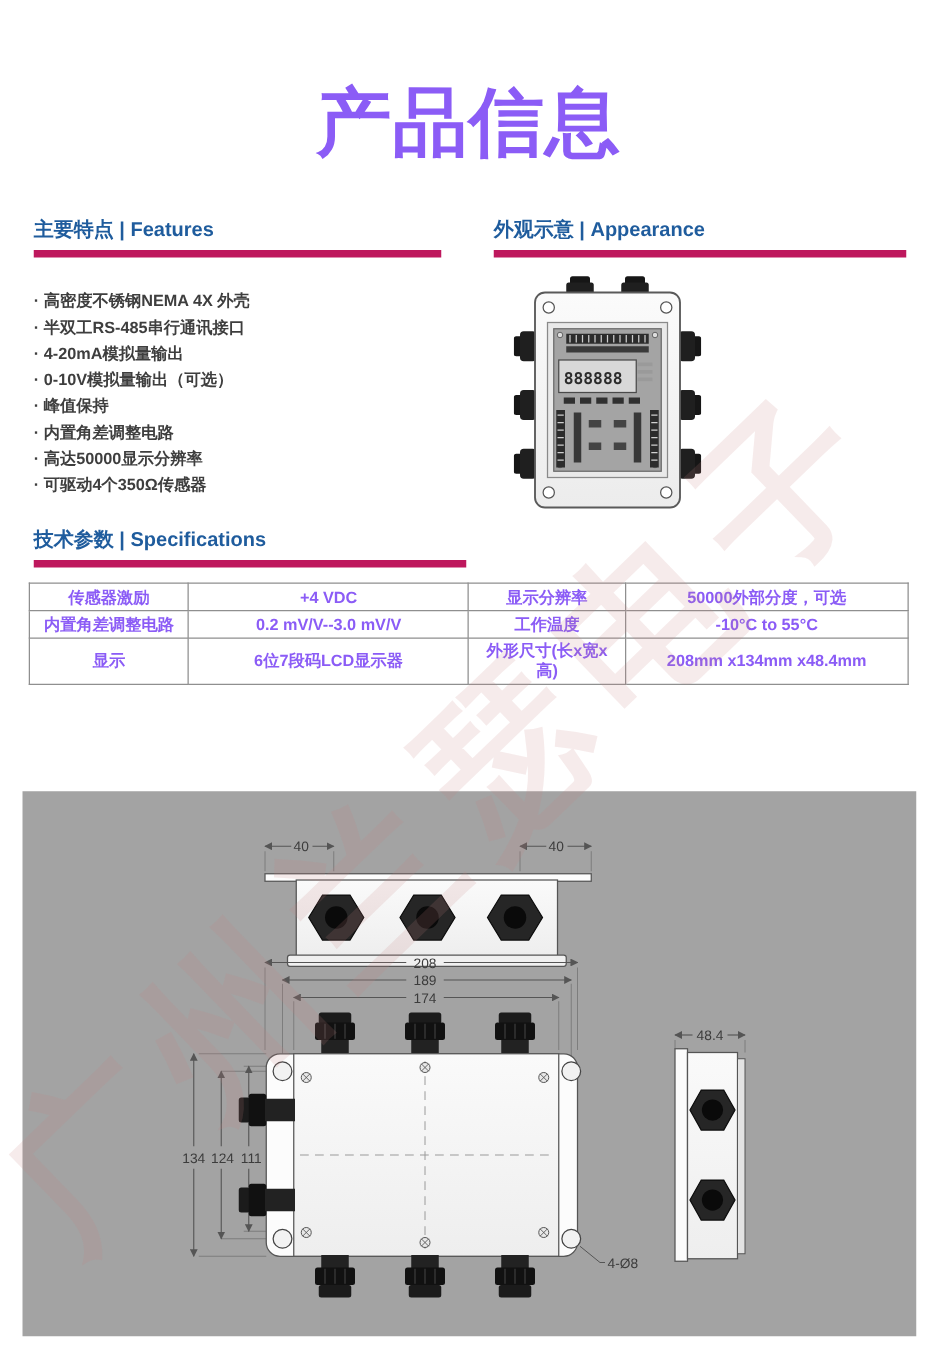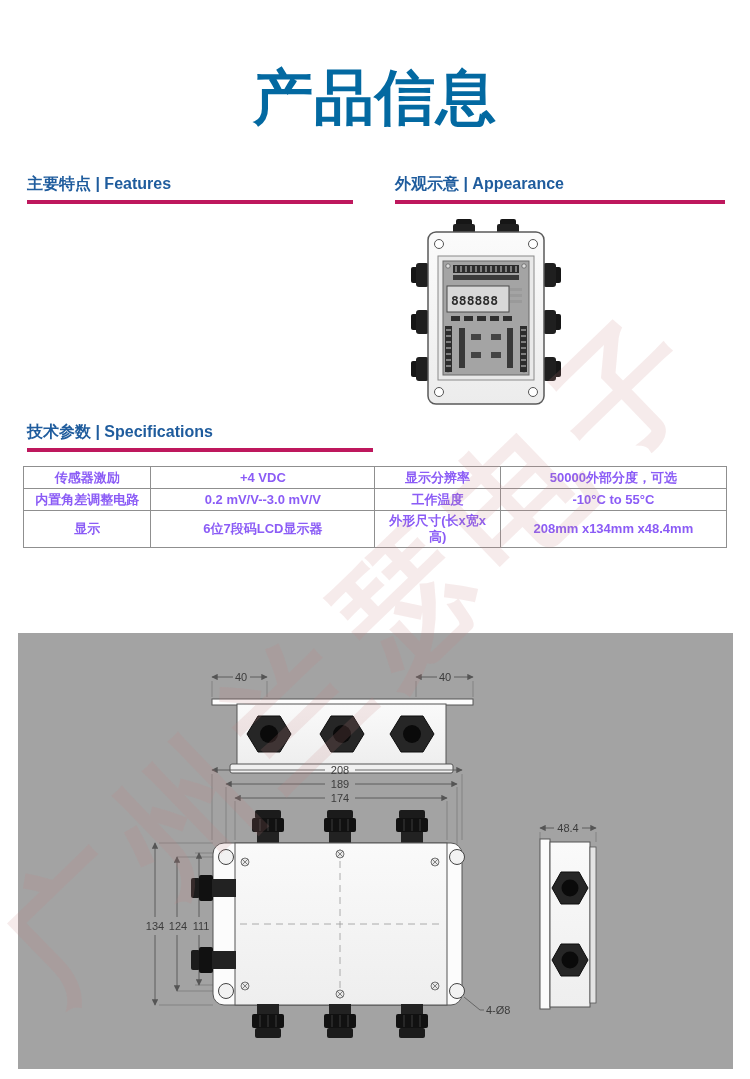--- a/index.html
+++ b/index.html
@@ -1,25 +1,25 @@
 <!DOCTYPE html>
 <html><head>
 <meta charset="utf-8">
 <style>
   html,body{margin:0;padding:0;}
   body{width:750px;height:1079px;position:relative;overflow:hidden;background:#ffffff;
        font-family:"Liberation Sans","DejaVu Sans",sans-serif;color:#3f3f3f;}
   .page-title{position:absolute;left:0;top:58px;width:750px;text-align:center;
-      font-size:60px;font-weight:bold;color:#0369a1;letter-spacing:1px;}
+      font-size:60px;font-weight:bold;color:#8b5cf6;letter-spacing:1px;}
   .watermark{position:absolute;left:28px;top:880px;z-index:9;pointer-events:none;
       font-size:135px;font-weight:bold;letter-spacing:18px;white-space:nowrap;
       color:rgba(202,132,132,0.16);transform:rotate(-44deg);transform-origin:0 50%;}
   .sec{position:absolute;}
   .sec-h{font-size:16px;font-weight:bold;color:#1f5c9d;padding-bottom:5px;
-      border-bottom:4px solid #be185d;}
+      border-bottom:6px solid #be185d;}
   .features-list{list-style:none;margin:24px 0 0 0;padding:0;}
   .features-list li{font-size:13px;font-weight:bold;color:#3e3e3e;line-height:21px;}
   .features-list li::before{content:"· ";}
   .spec-table{position:absolute;left:23px;top:466px;width:704px;border-collapse:collapse;
       table-layout:fixed;z-index:2;}
   .spec-table td{border:1px solid #8f8f8f;text-align:center;vertical-align:middle;
       font-size:13px;font-weight:bold;color:#8b5cf6;padding:2px 6px;line-height:16px;}
   .spec-table tr{height:22px;}
   .spec-table tr.tall{height:36px;}
   .col-l1{width:126px;} .col-v1{width:222px;} .col-l2{width:124px;} .col-v2{width:224px;}
@@ -32,20 +32,30 @@
 </style>
 </head>
 <body>
 
 <div class="watermark">广州兰瑟电子</div>
 
 <div class="page-title">产品信息</div>
 
 <div class="sec" style="left:27px;top:174px;width:326px;">
   <div class="sec-h">主要特点 | Features</div>
+  <ul class="features-list">
+    <li>高密度不锈钢NEMA 4X 外壳</li>
+    <li>半双工RS-485串行通讯接口</li>
+    <li>4-20mA模拟量输出</li>
+    <li>0-10V模拟量输出（可选）</li>
+    <li>峰值保持</li>
+    <li>内置角差调整电路</li>
+    <li>高达50000显示分辨率</li>
+    <li>可驱动4个350Ω传感器</li>
+  </ul>
 </div>
 
 <div class="sec" style="left:395px;top:174px;width:330px;">
   <div class="sec-h">外观示意 | Appearance</div>
   <div class="appearance-art">
     <svg width="150" height="198" viewBox="0 0 150 198">
       <defs>
         <linearGradient id="bodyg" x1="0" y1="0" x2="0" y2="1">
           <stop offset="0" stop-color="#fbfbfb"></stop>
             <stop offset="1" stop-color="#ececec"></stop>

